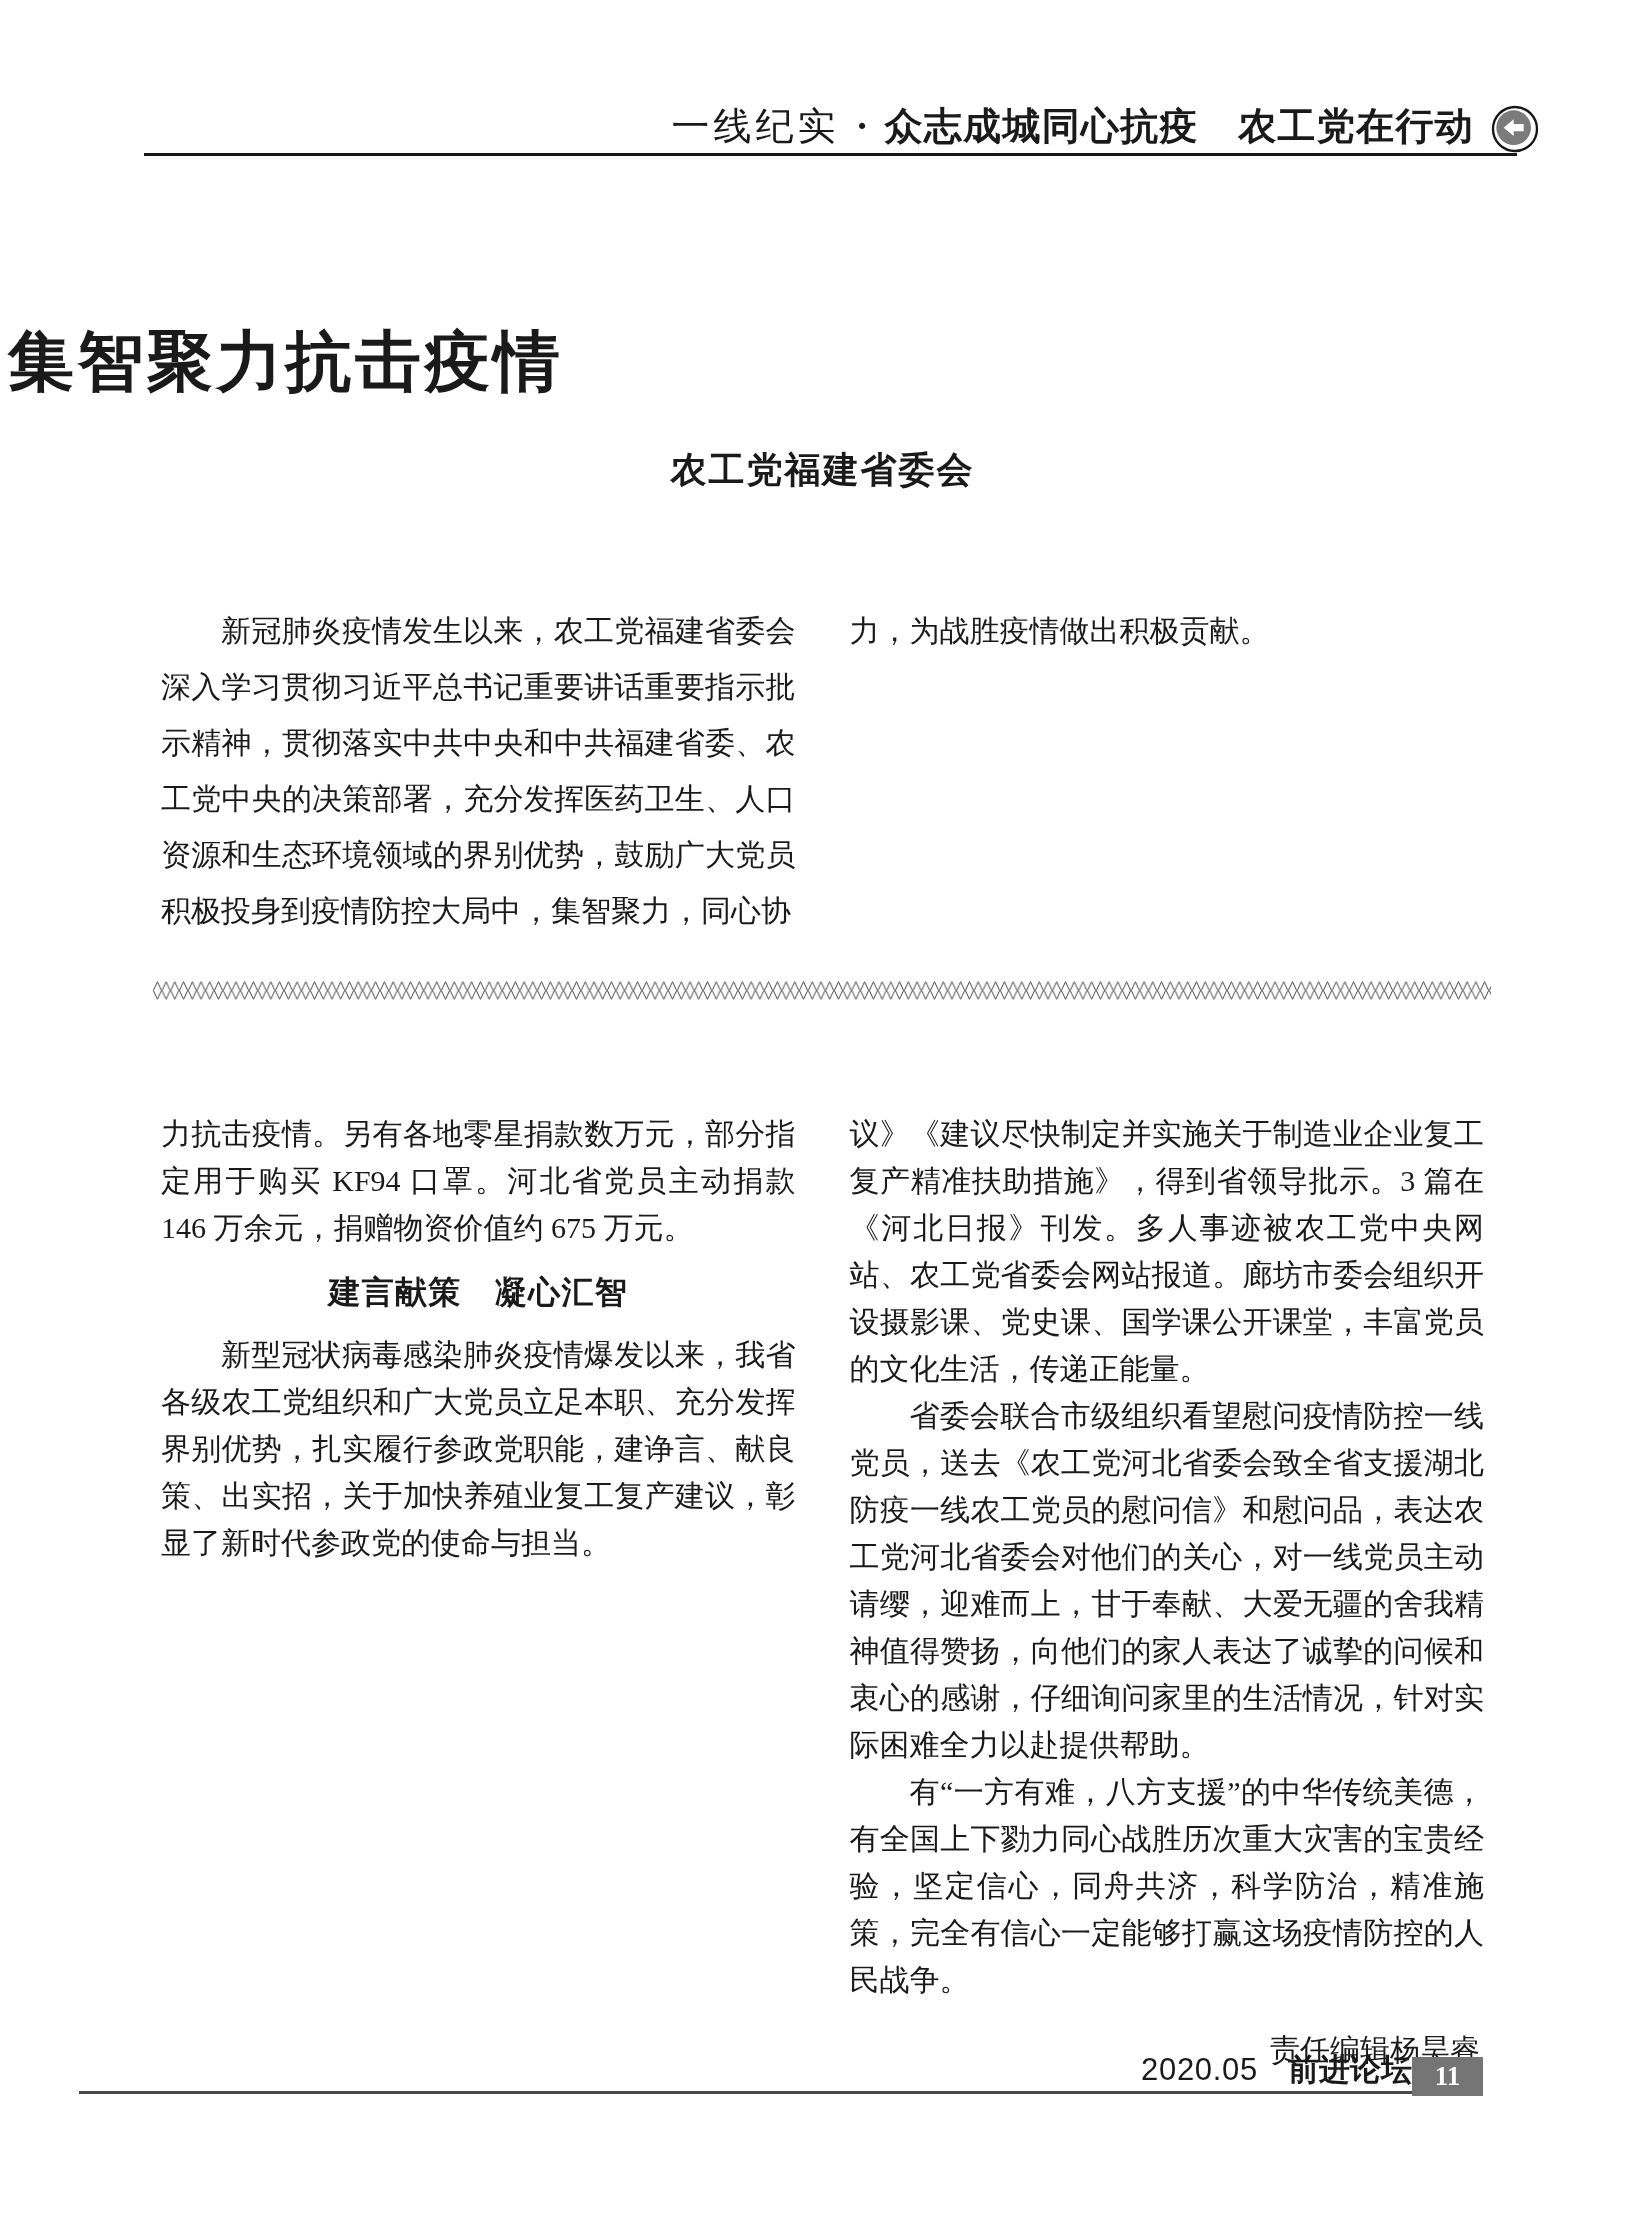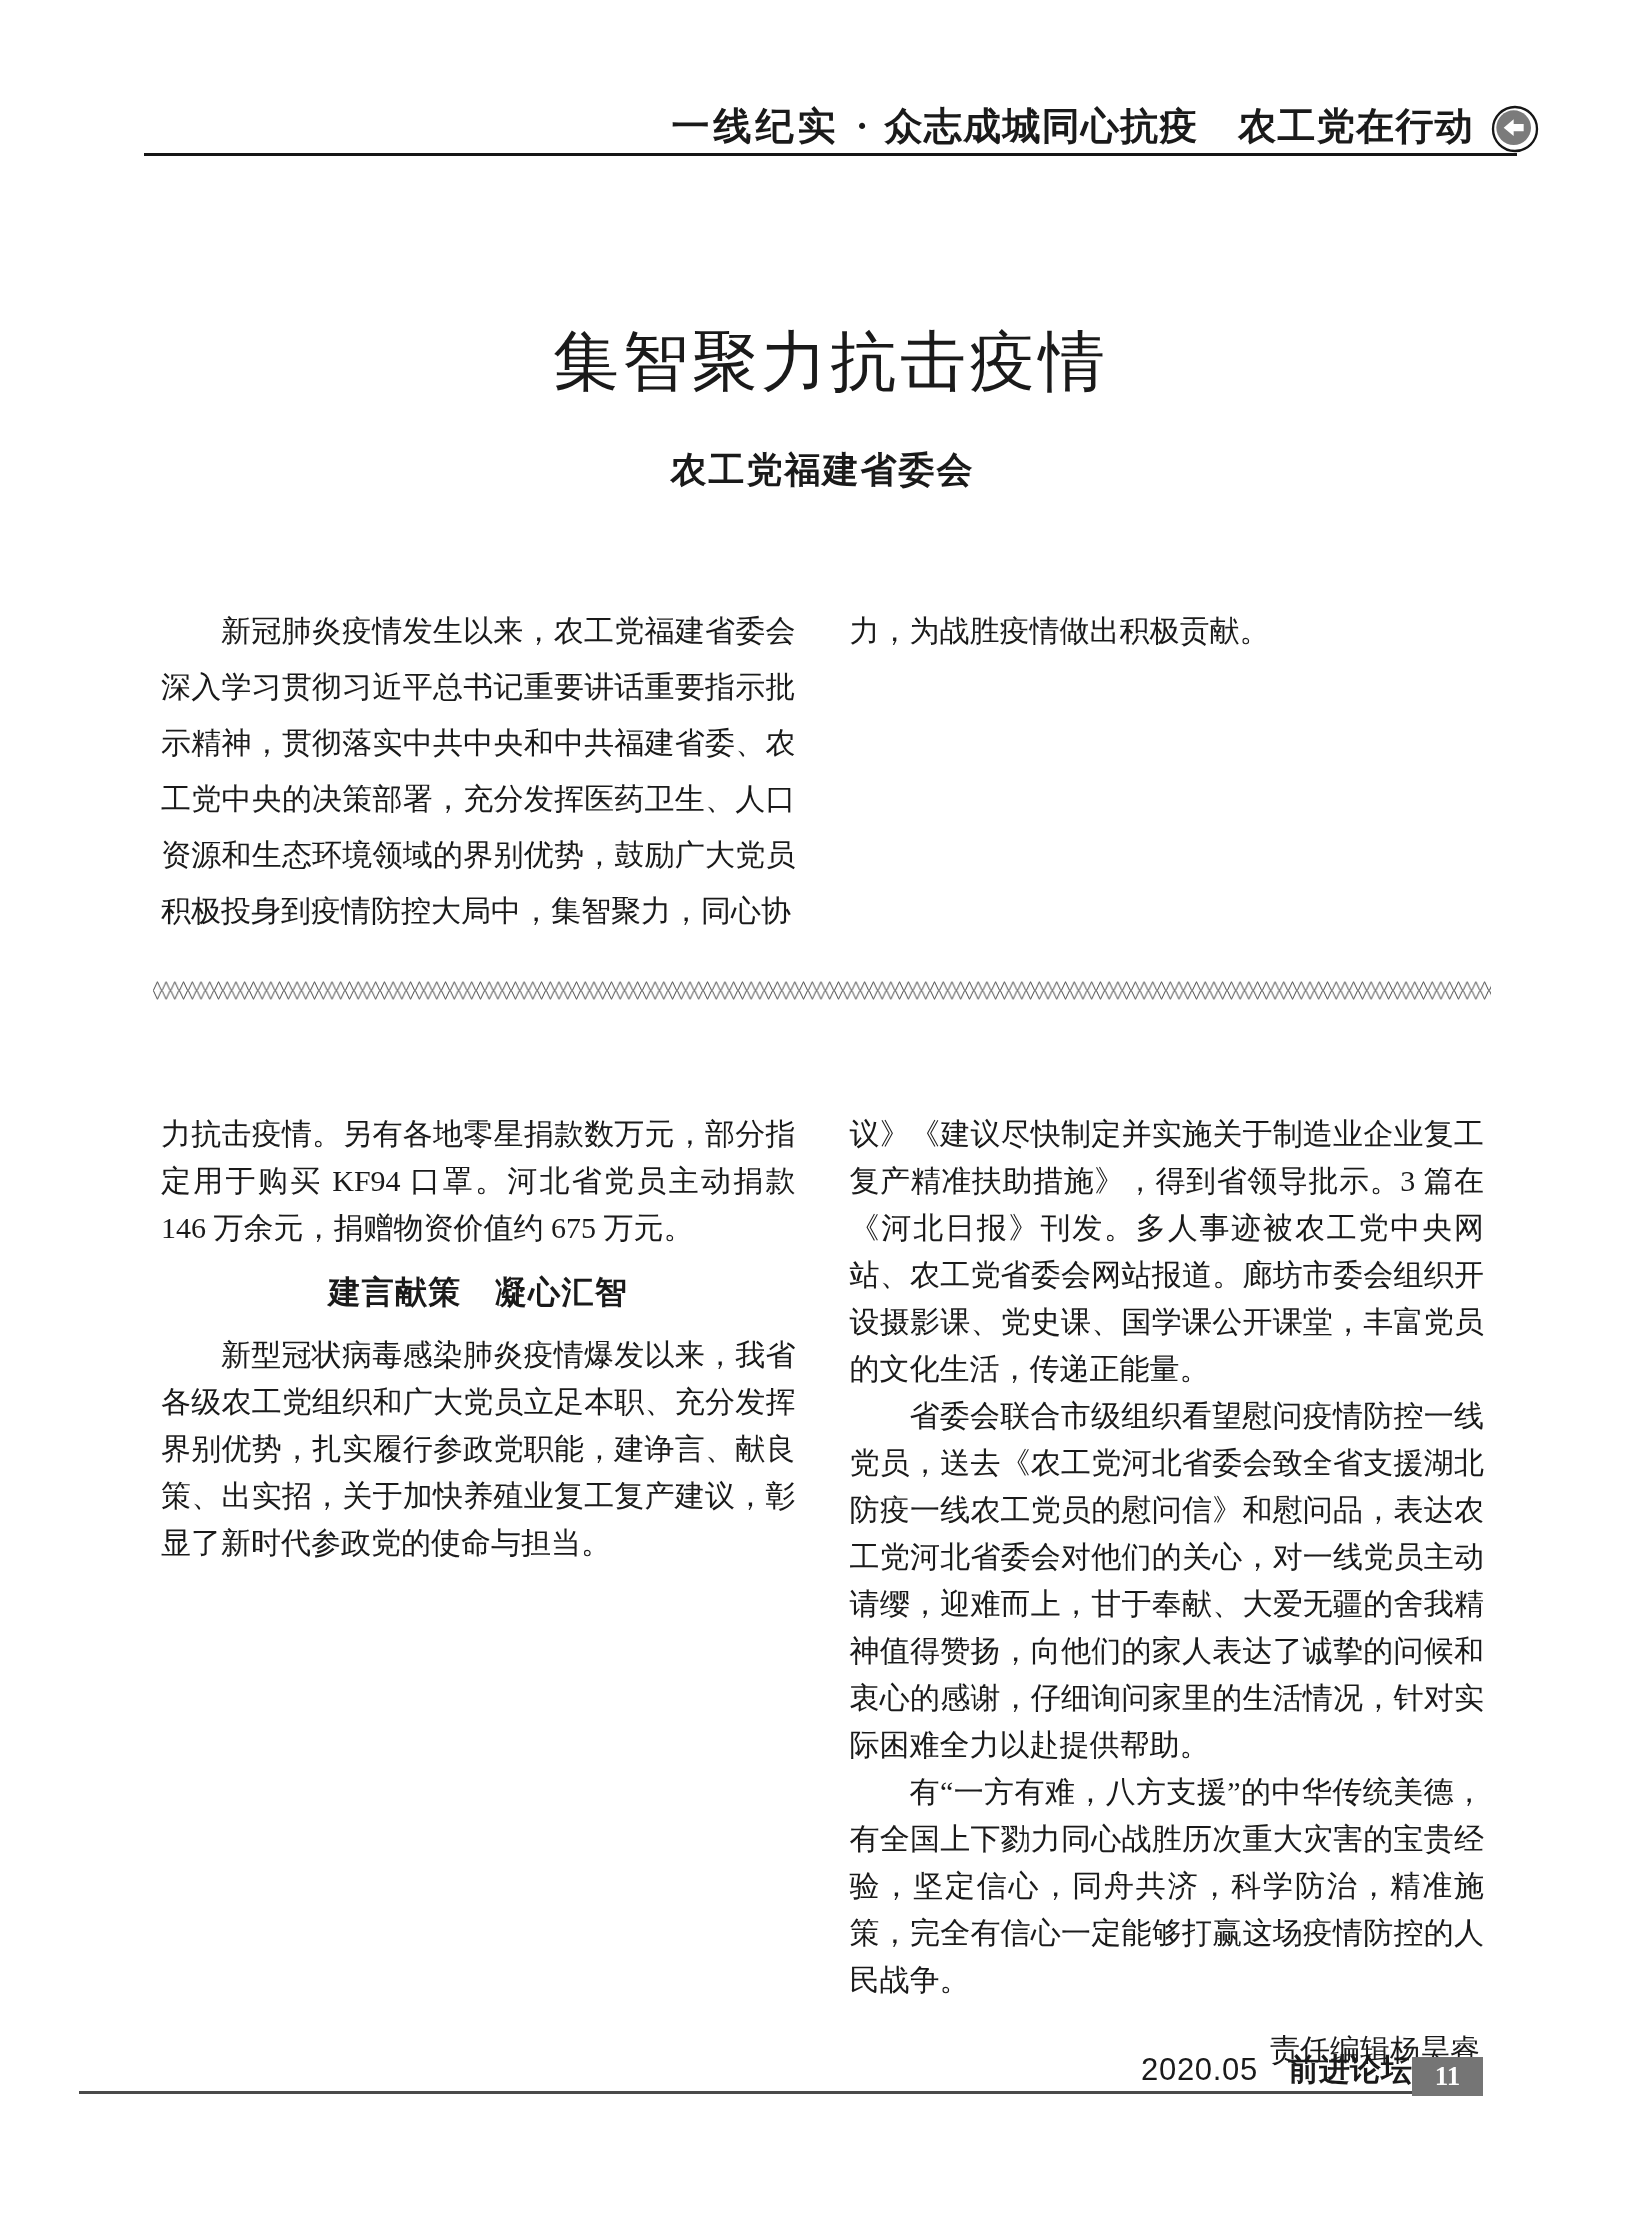--- a/index.html
+++ b/index.html
@@ -3,28 +3,28 @@
 <meta charset="utf-8">
 <style>
   html,body{margin:0;padding:0;background:#e8e8e8;}
   .page{
     position:relative;width:1645px;height:2216px;background:#ffffff;
     color:#1a1a1a;font-family:"Liberation Serif","DejaVu Serif",serif;
     overflow:hidden;margin:0 auto;
   }
   
   .hdr-text{position:absolute;top:101px;right:171px;font-size:38px;white-space:nowrap;}
-  .hdr-label{font-family:"DejaVu Serif",serif;font-weight:700;letter-spacing:4px;}
+  .hdr-label{font-family:"DejaVu Serif",serif;font-weight:400;letter-spacing:4px;}
   .hdr-sep{font-weight:700;margin:0 6.7px;}
   .hdr-title{font-family:"Liberation Sans","DejaVu Sans",sans-serif;font-weight:900;letter-spacing:1.3px;}
   .hdr-rule{position:absolute;left:144px;top:153px;width:1373px;height:3.4px;background:#161616;}
   .hdr-icon{position:absolute;left:1491px;top:105px;width:48px;height:48px;}
   
-  .title{position:absolute;left:16px;right:0;top:317px;text-align:center;
-    font-family:"Liberation Sans","DejaVu Sans",sans-serif;font-weight:400;
+  .title{position:absolute;left:8px;right:0;top:317px;
+    font-family:"Liberation Sans","DejaVu Sans",sans-serif;font-weight:700;
     font-size:66px;letter-spacing:3.4px;}
   .byline{position:absolute;left:0;right:0;top:446px;text-align:center;
     font-family:"Liberation Sans","DejaVu Sans",sans-serif;font-weight:700;
     font-size:36px;letter-spacing:2px;}
   
   .cols{position:absolute;left:161px;width:1323px;display:flex;gap:54px;}
   .cols-top{top:603px;}
   .cols-bottom{top:1110px;}
   .col{width:635px;font-size:30px;text-align:justify;}
   .cols-top .col{line-height:56px;}

